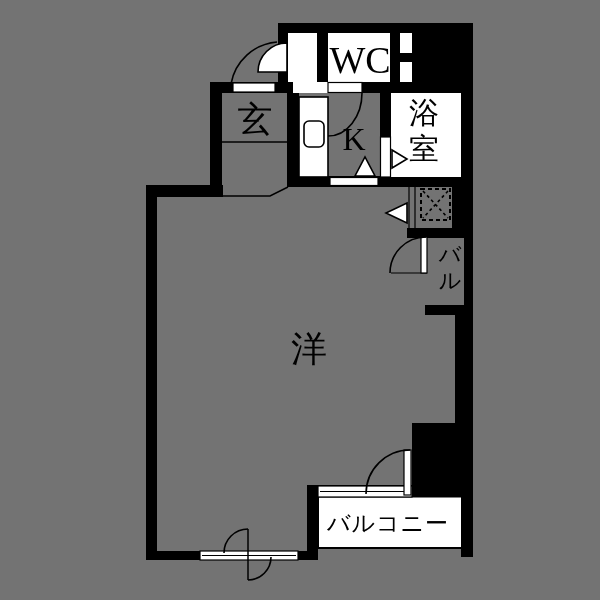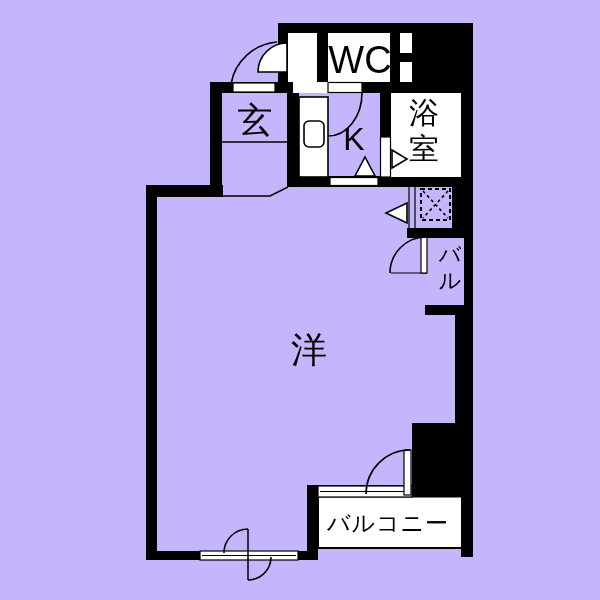--- a/index.html
+++ b/index.html
@@ -1,17 +1,17 @@
 <!DOCTYPE html>
 <html><head>
 <meta charset="utf-8">
 <style>
   html,body{margin:0;padding:0;background:#ffffff;}
-  .stage{position:relative;width:600px;height:600px;background:#c4b5fd;overflow:hidden;
-         font-family:Liberation Sans, sans-serif;}
+  .stage{position:relative;width:600px;height:600px;background:#737373;overflow:hidden;
+         font-family:Liberation Serif, serif;}
   svg{position:absolute;inset:0;}
   .wall{fill:#000000;stroke:none;}
   .cut{fill:#ffffff;stroke:none;}
   .open{fill:#ffffff;stroke:#000000;stroke-width:1.2;}
   .thin{fill:none;stroke:#000000;stroke-width:1.5;}
   .thin2{fill:none;stroke:#000000;stroke-width:1.2;}
   .box{fill:#ffffff;stroke:#000000;stroke-width:1.6;}
   .box2{fill:#ffffff;stroke:#000000;stroke-width:2;}
   .arc{fill:none;stroke:#000000;stroke-width:1.6;}
   .tri{fill:#ffffff;stroke:#000000;stroke-width:1.6;stroke-linejoin:miter;}

